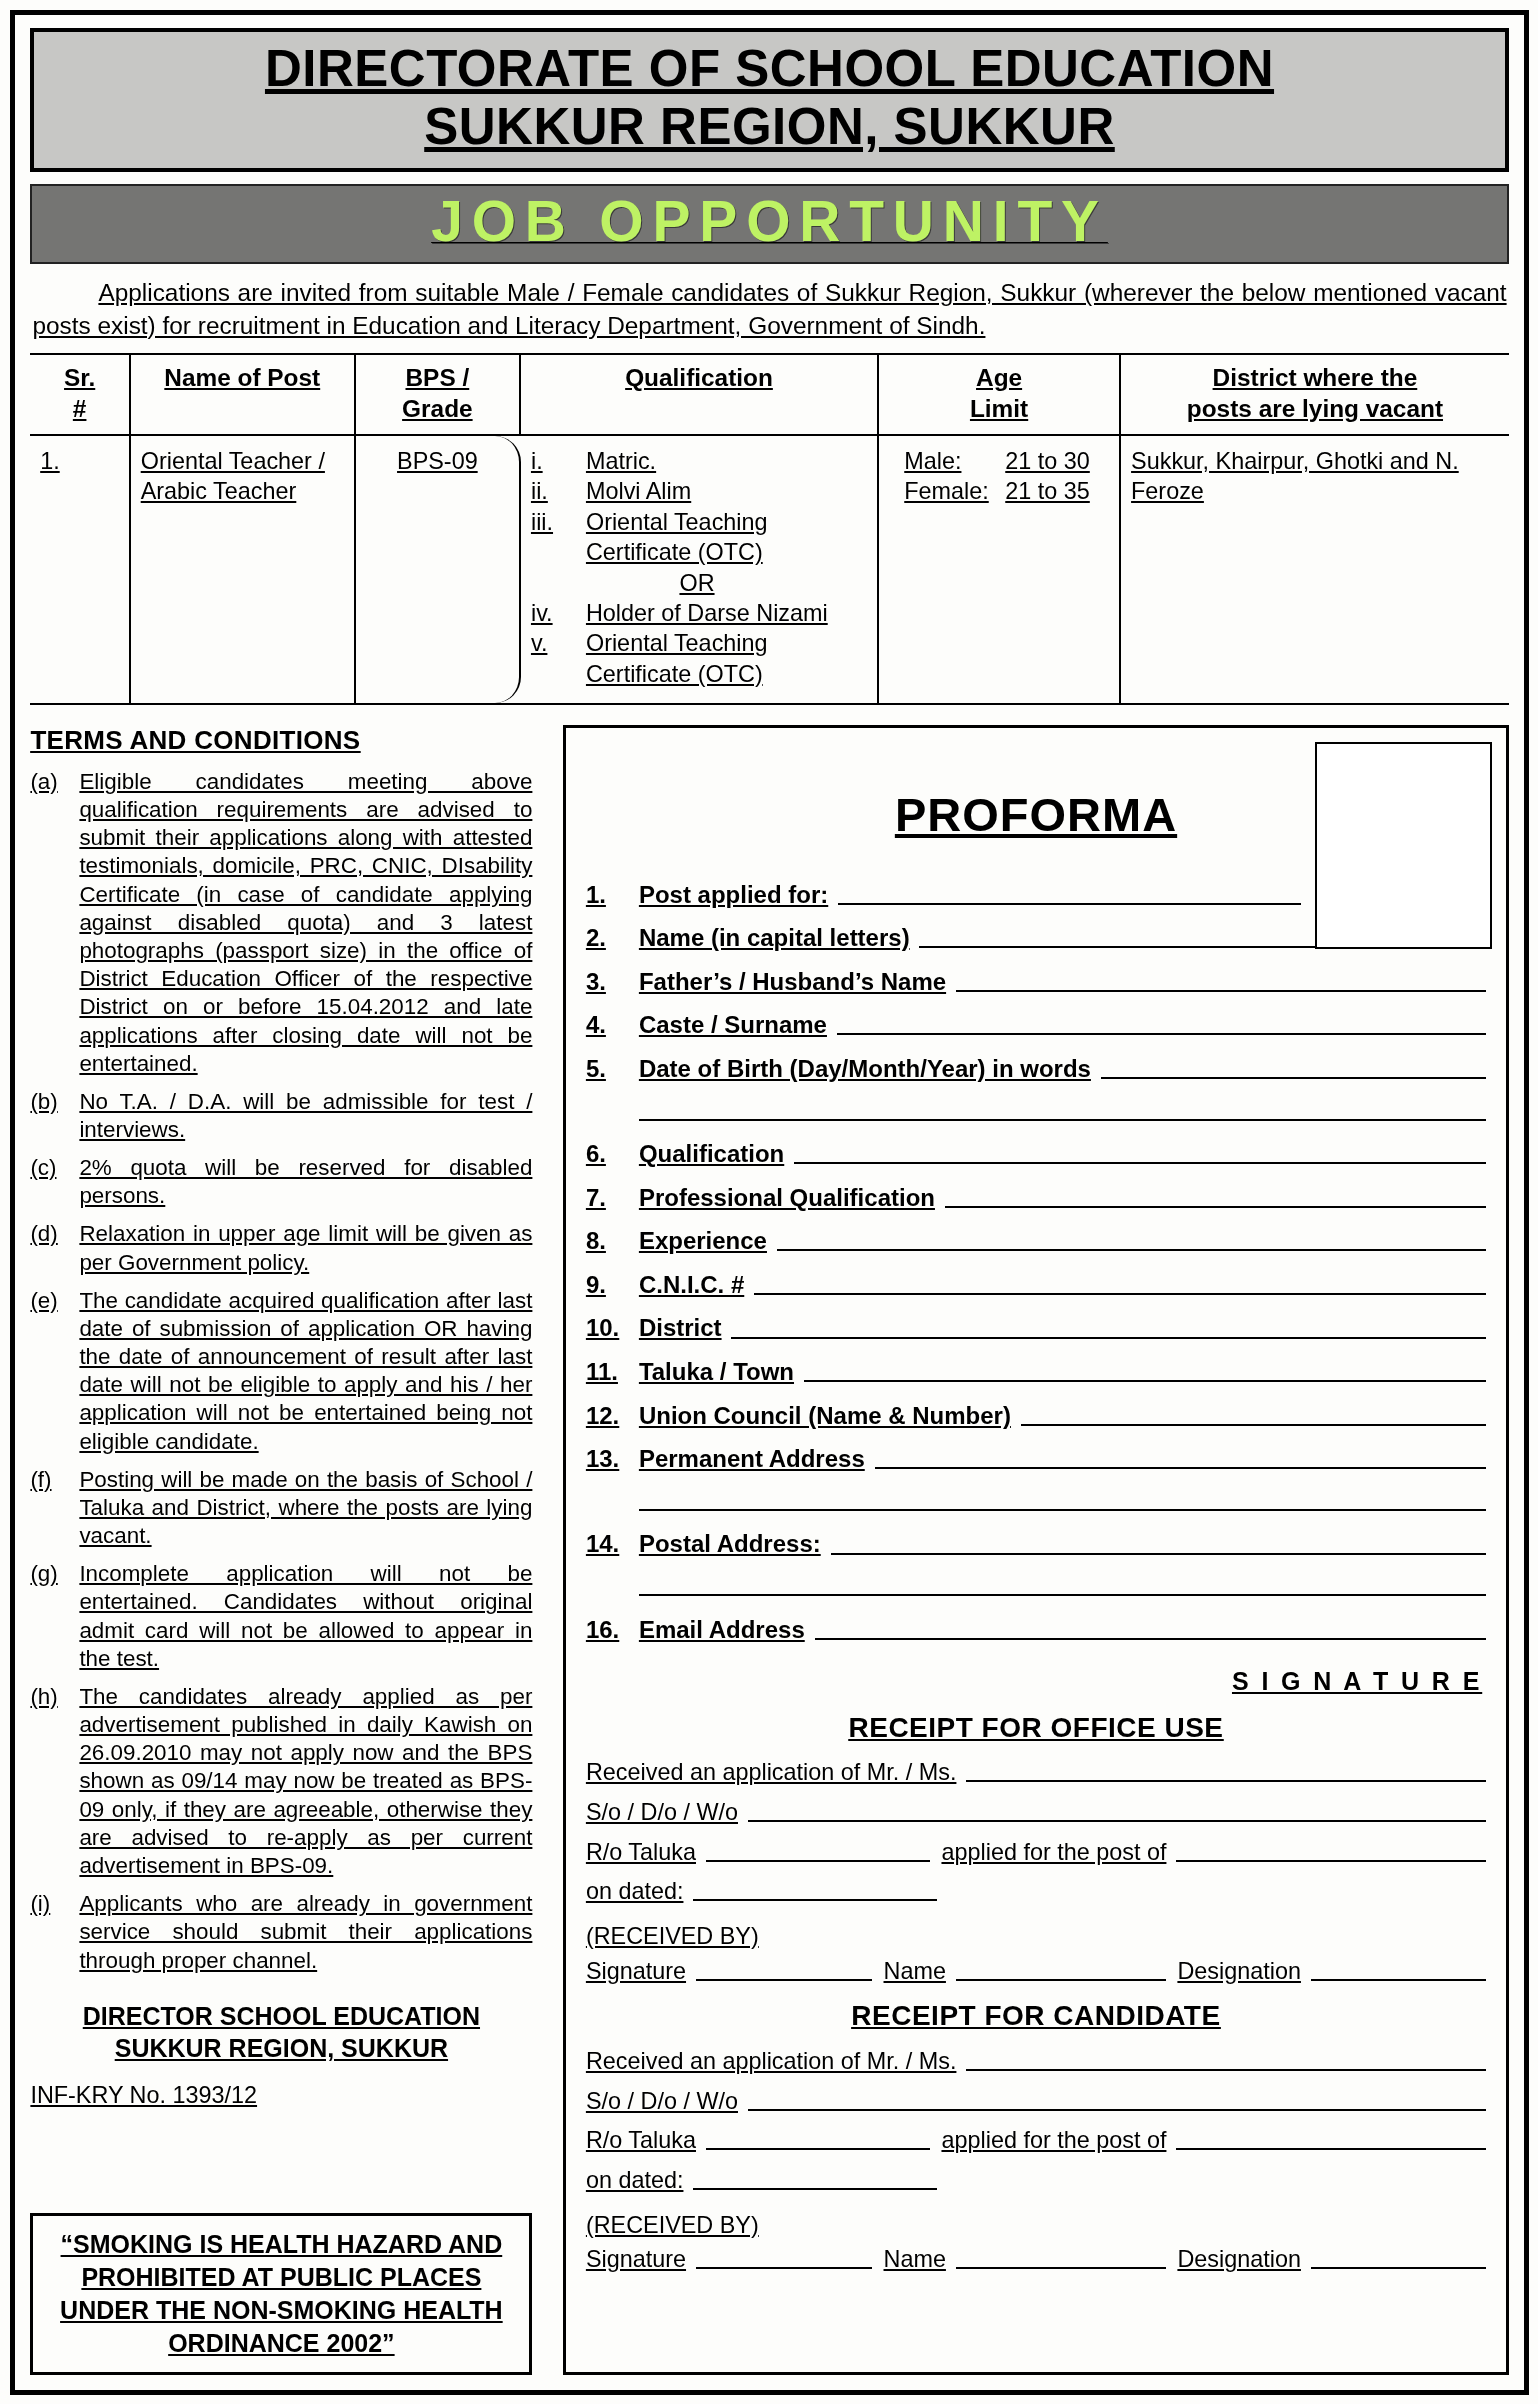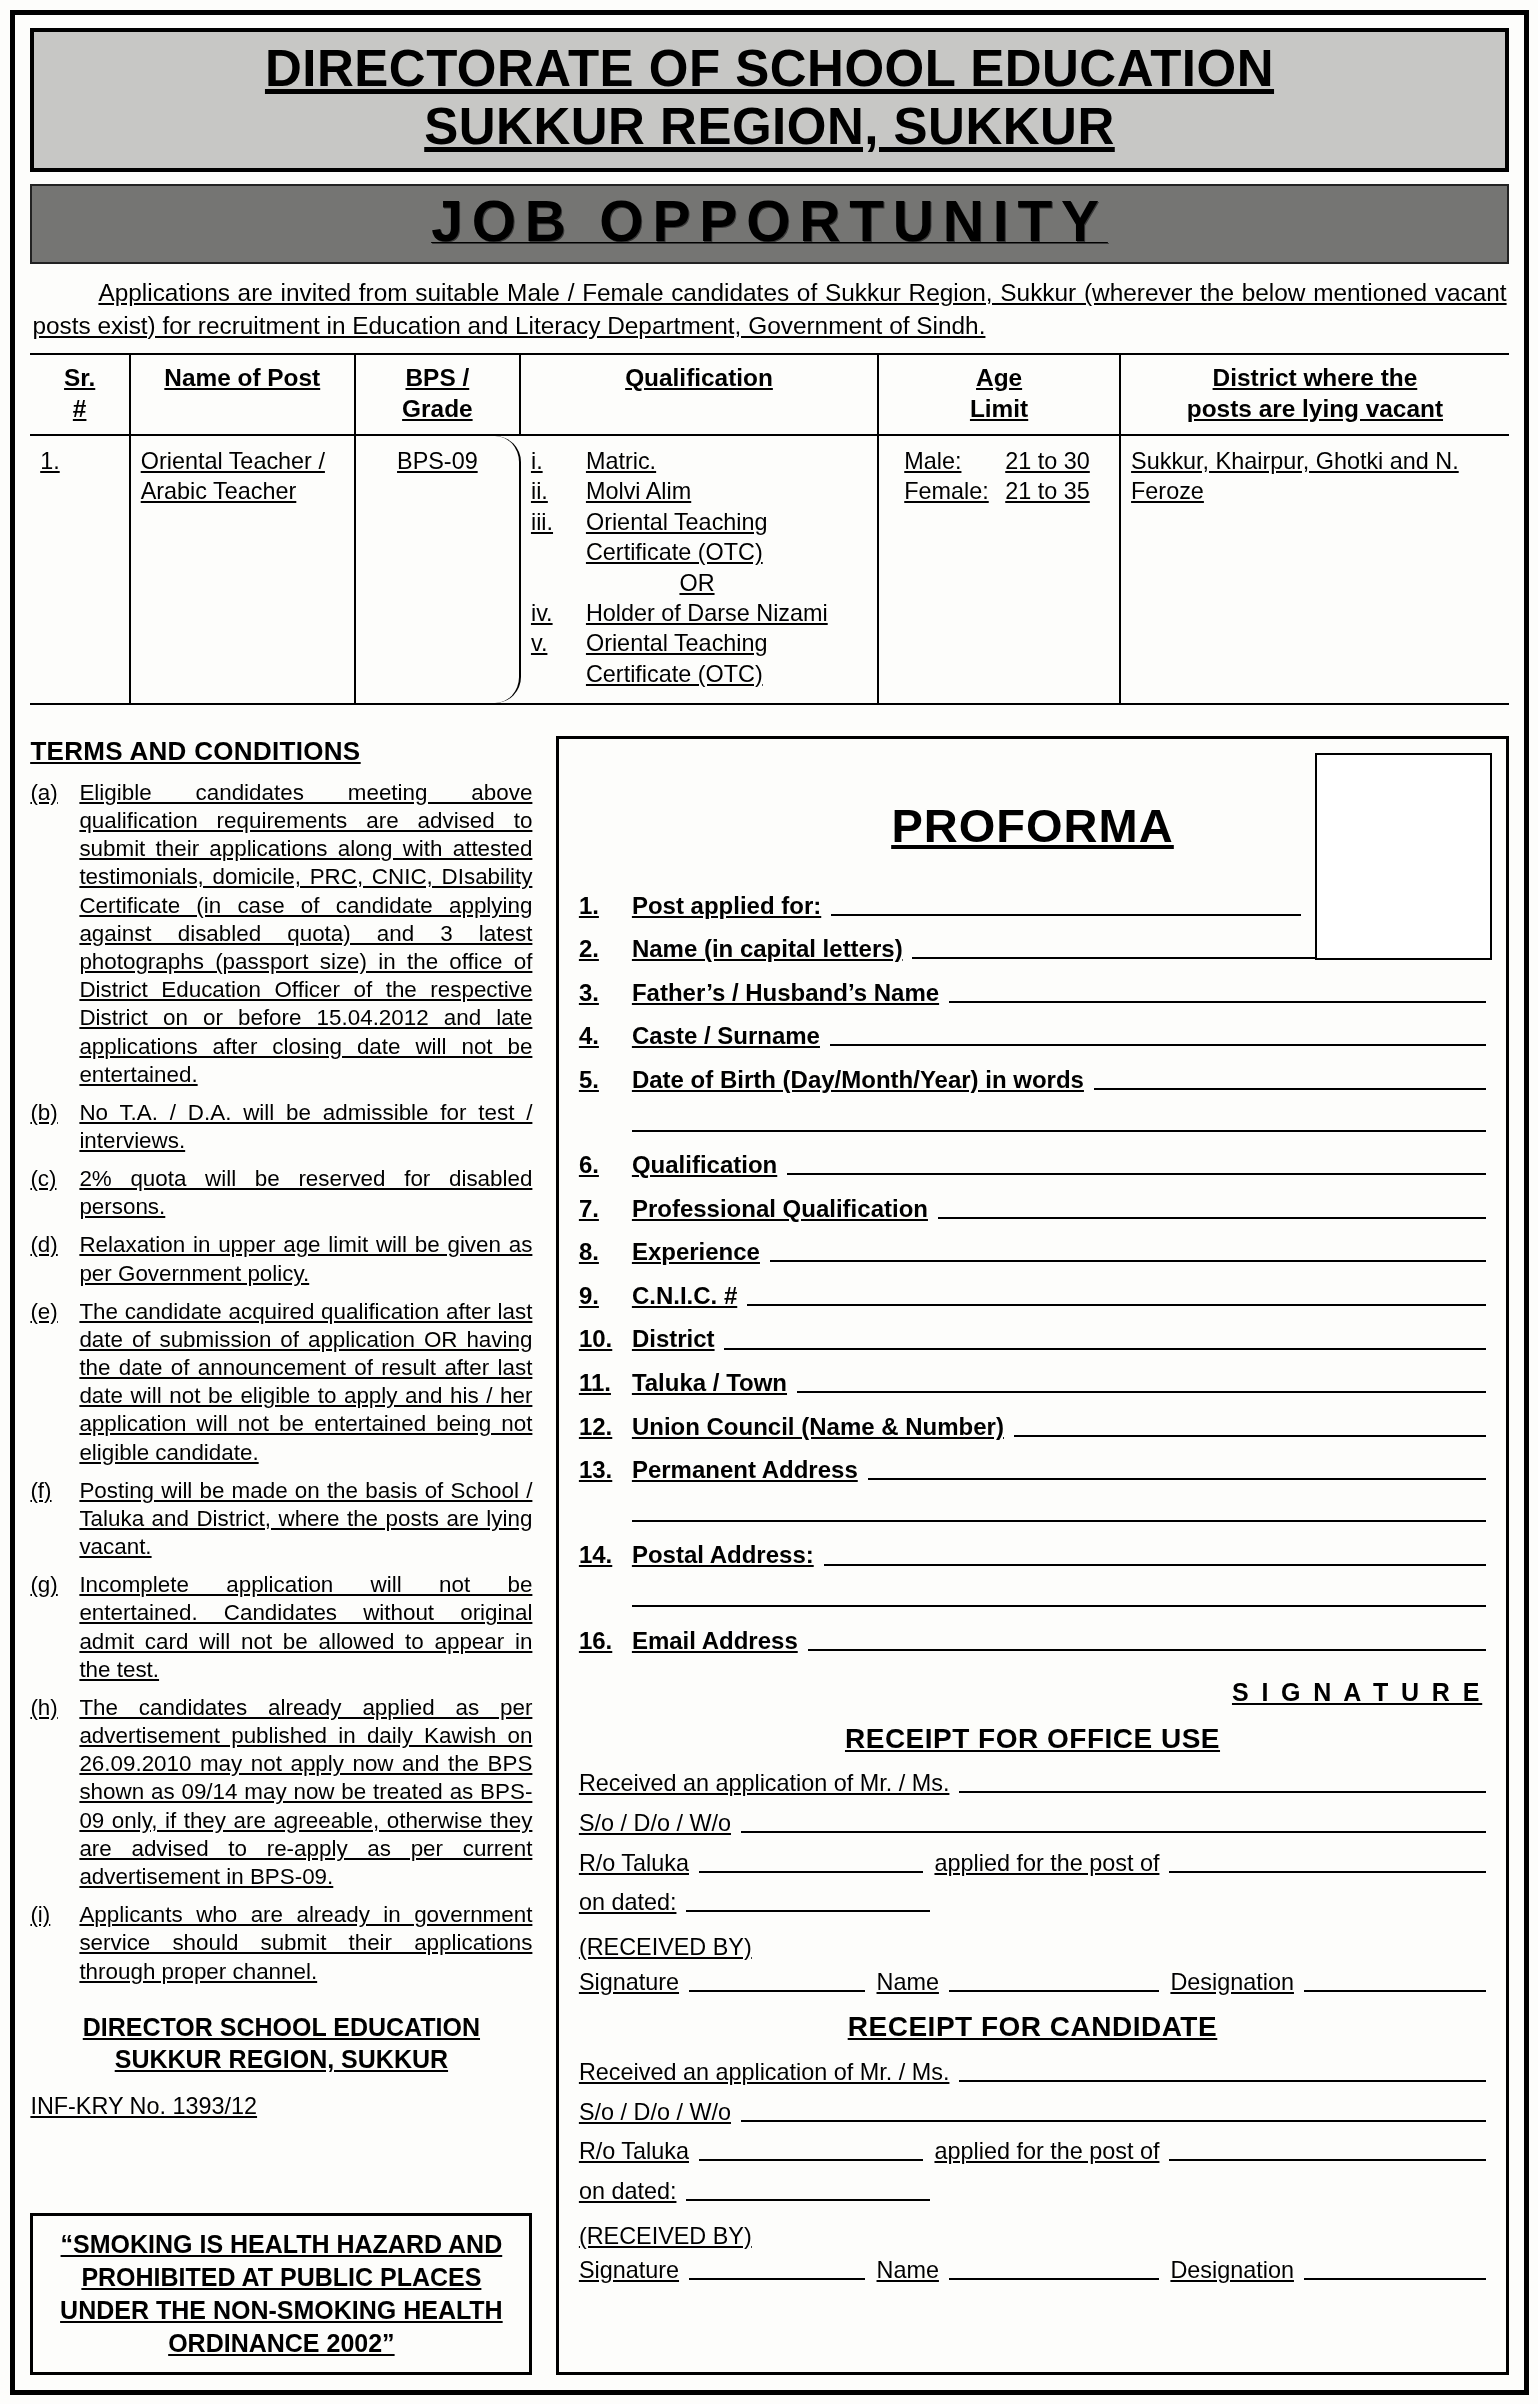--- a/index.html
+++ b/index.html
@@ -21,21 +21,21 @@
     border:4.9px solid #000; background:#c7c7c5;
     text-align:center; padding:7.8px 3.9px 11.7px;
   }
   .masthead div { font-weight:bold; font-size:51px; line-height:1.14; letter-spacing:0.5px; }
 
   .banner {
     margin-top:11.7px; background:#757573; border:2.9px solid #222;
     text-align:center; padding:2px 0 7.8px;
   }
   .banner span {
-    color:#000000; font-weight:bold; font-size:57px; letter-spacing:8.8px;
+    color:#bef264; font-weight:bold; font-size:57px; letter-spacing:8.8px;
     text-shadow:1px 1px 0 #3a3a3a;
   }
 
   
   .intro {
     font-size:24.4px; line-height:1.32; text-align:justify;
     text-indent:66px; margin:13.7px 2px 11.7px;
   }
 
   
@@ -52,21 +52,21 @@
   .jbody { font-size:23.4px; line-height:1.3; padding-top:9.8px; padding-bottom:13.7px; }
   .jbody.center { text-align:center;border-radius:26px; }
   .qrow { display:flex; }
   .qnum { width:55px; flex:none; }
   .qtext { flex:1; }
   .qrow.or .qtext { text-align:center; padding-right:59px; }
   .age-row { display:flex; padding-left:15.6px; }
   .age-label { width:101px; flex:none; }
 
   
-  .columns { display:flex; gap:24px; margin-top:31px; flex:1; min-height:0; }
+  .columns { display:flex; gap:31px; margin-top:20px; flex:1; min-height:0; }
   .col-left { width:502px; flex:none; display:flex; flex-direction:column; }
   .col-right { flex:1; display:flex; }
 
   .terms-heading {
     font-weight:bold; font-size:26px; text-decoration:underline;
     letter-spacing:0.3px; margin:0 0 11.7px;
   }
   .term { display:flex; margin-bottom:9.8px; font-size:22.4px; line-height:1.26; }
   .term .tl { width:49px; flex:none; }
   .term .tx { flex:1; text-align:justify; }

